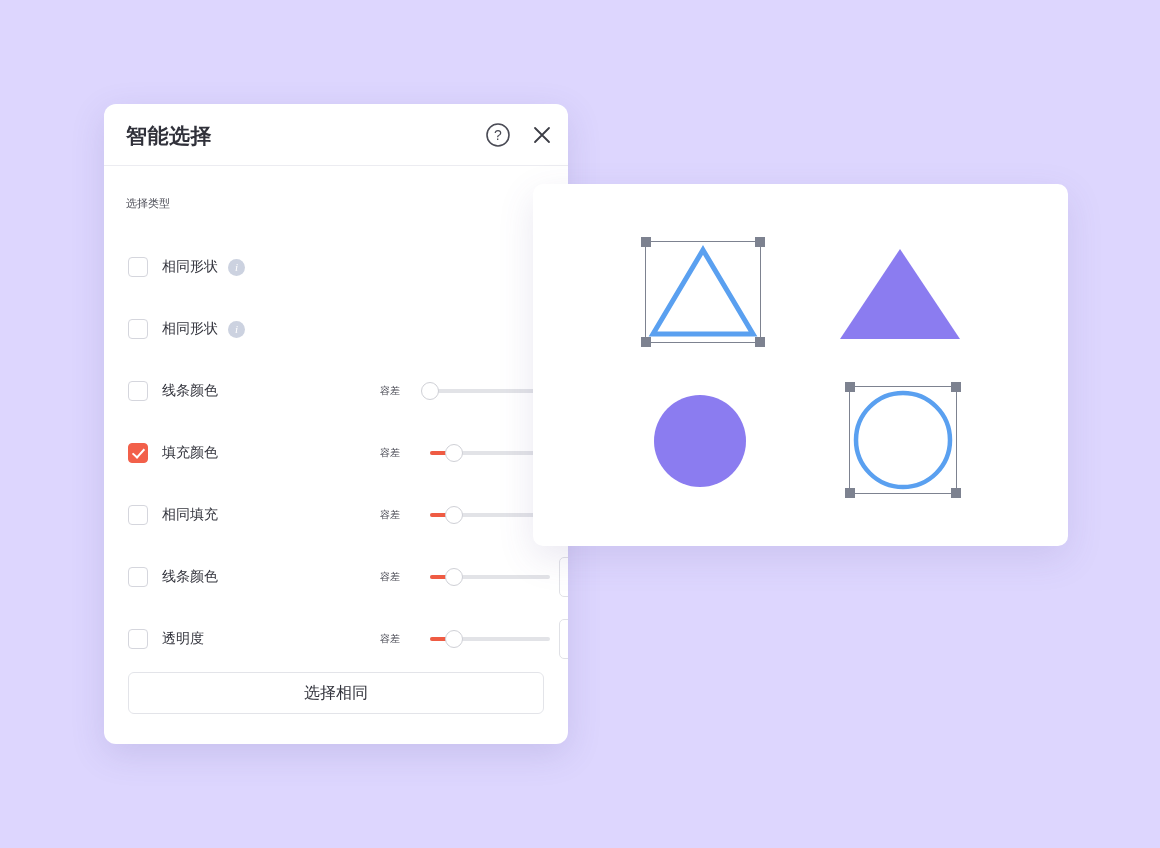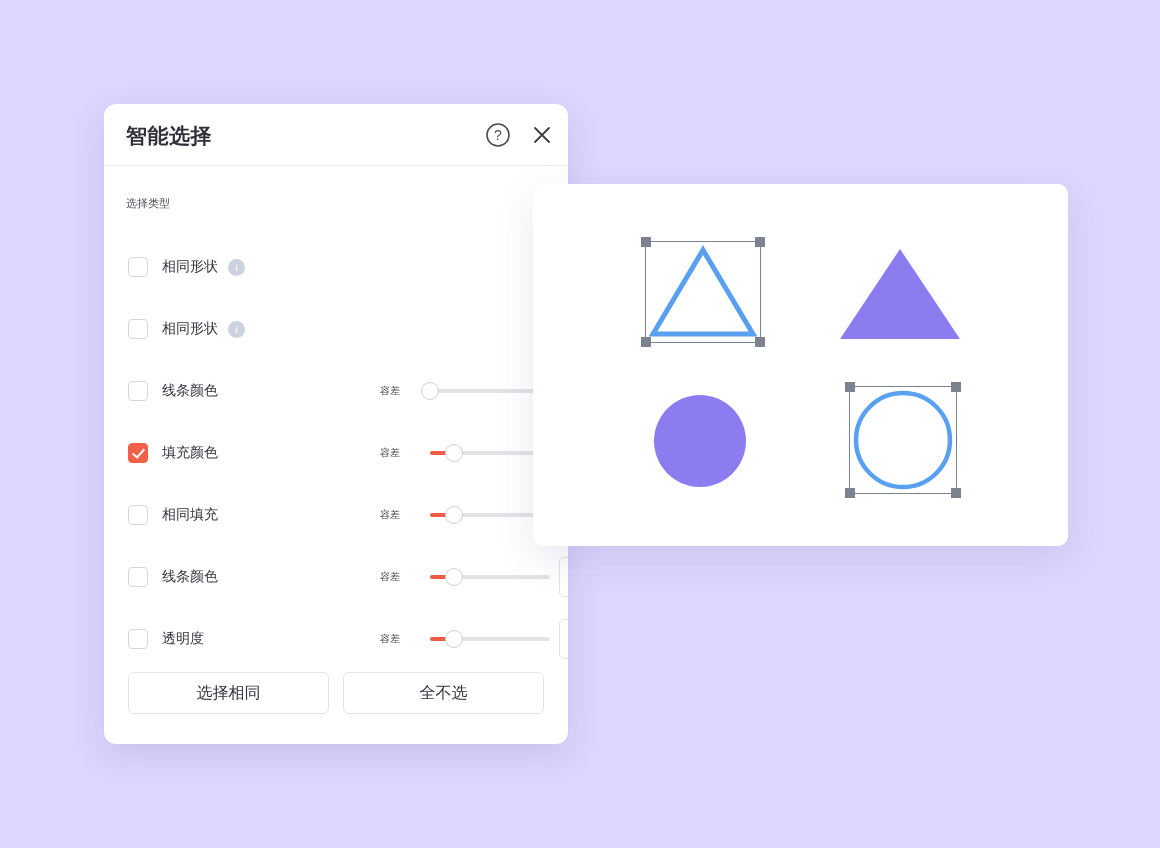--- a/index.html
+++ b/index.html
@@ -354,21 +354,20 @@
               <div class="fill" style="width: 20%;"></div>
               <div class="thumb" style="left: 20%;"></div>
             </div>
             <div class="spin"></div>
           </div>
         </div>
     </div>
 
     <div class="footer" id="footer">
         <button class="btn">选择相同</button>
-        <button class="btn">全不选</button>
       </div>
   </div>
 
   <div class="canvas-panel">
 
     <div class="shape" style="left:115px; top:60px; width:110px; height:96px;">
       <svg width="110" height="96" viewBox="0 0 110 96">
         <polygon points="55,6 105,90 5,90" fill="none" stroke="#5aa0f0" stroke-width="5" stroke-linejoin="miter"></polygon>
       </svg>
       <div class="sel-box" style="left:-3px; top:-3px; right:-3px; bottom:-3px;">

